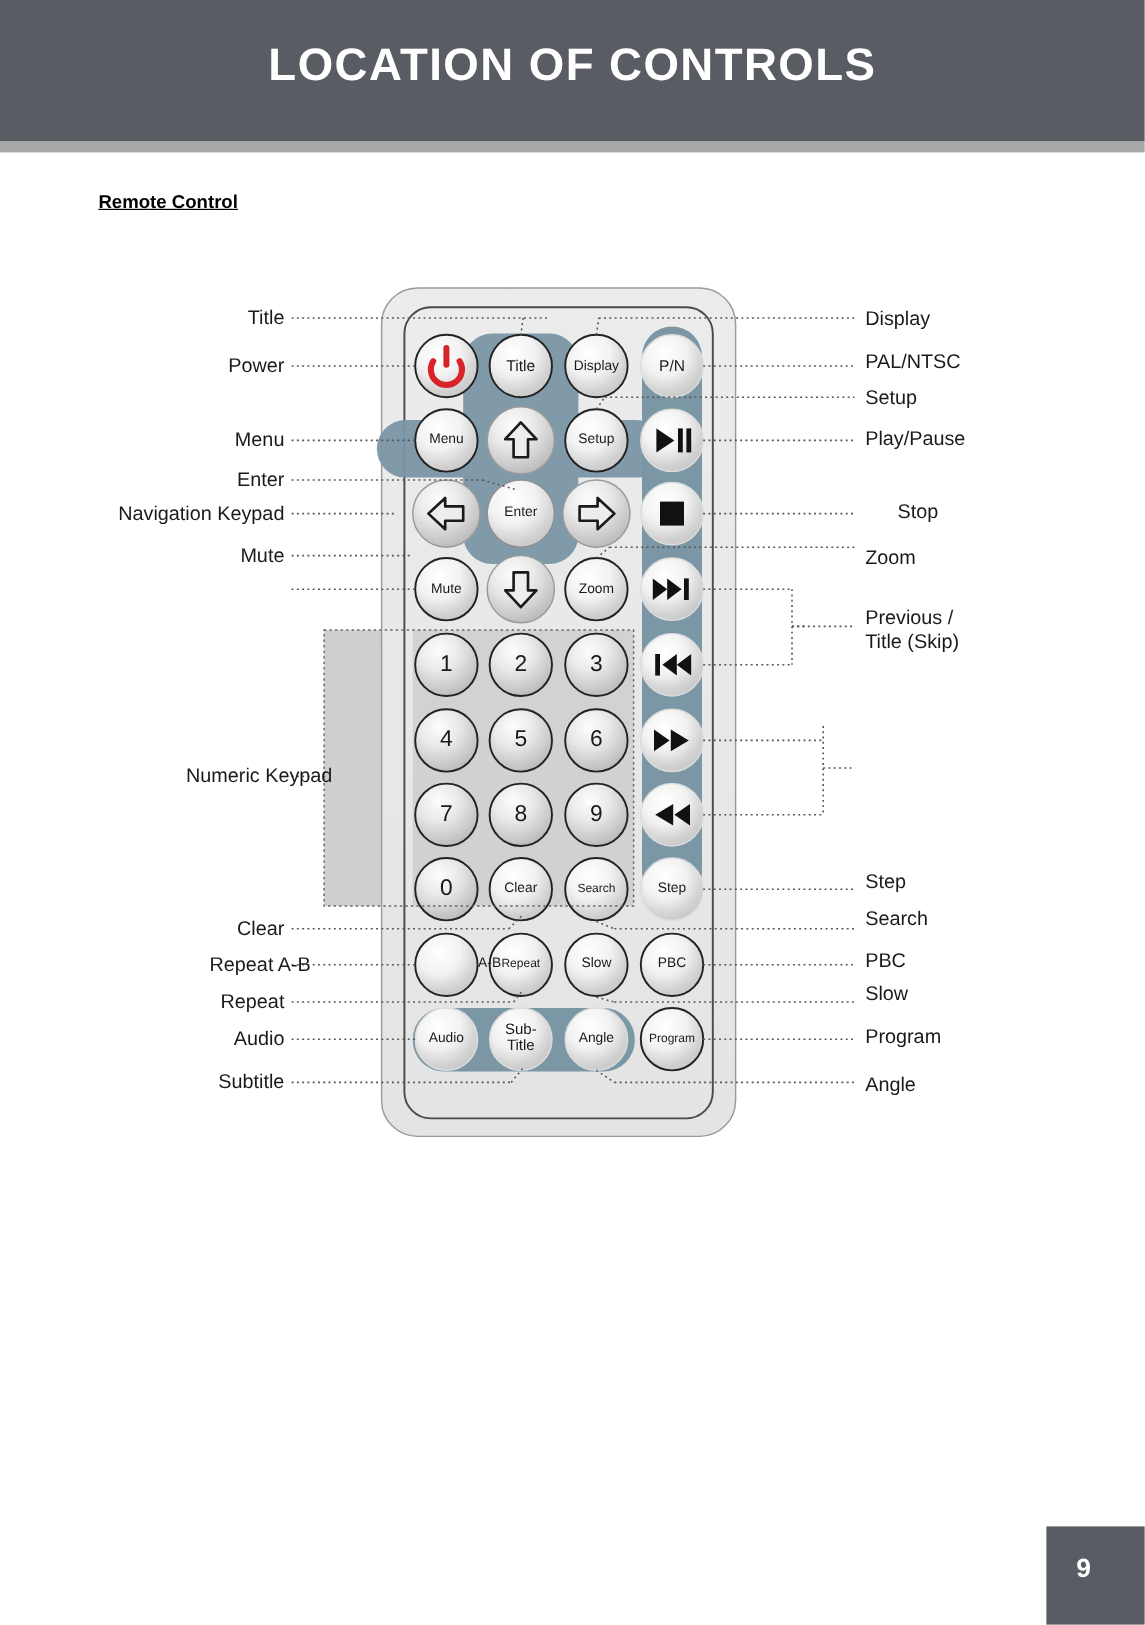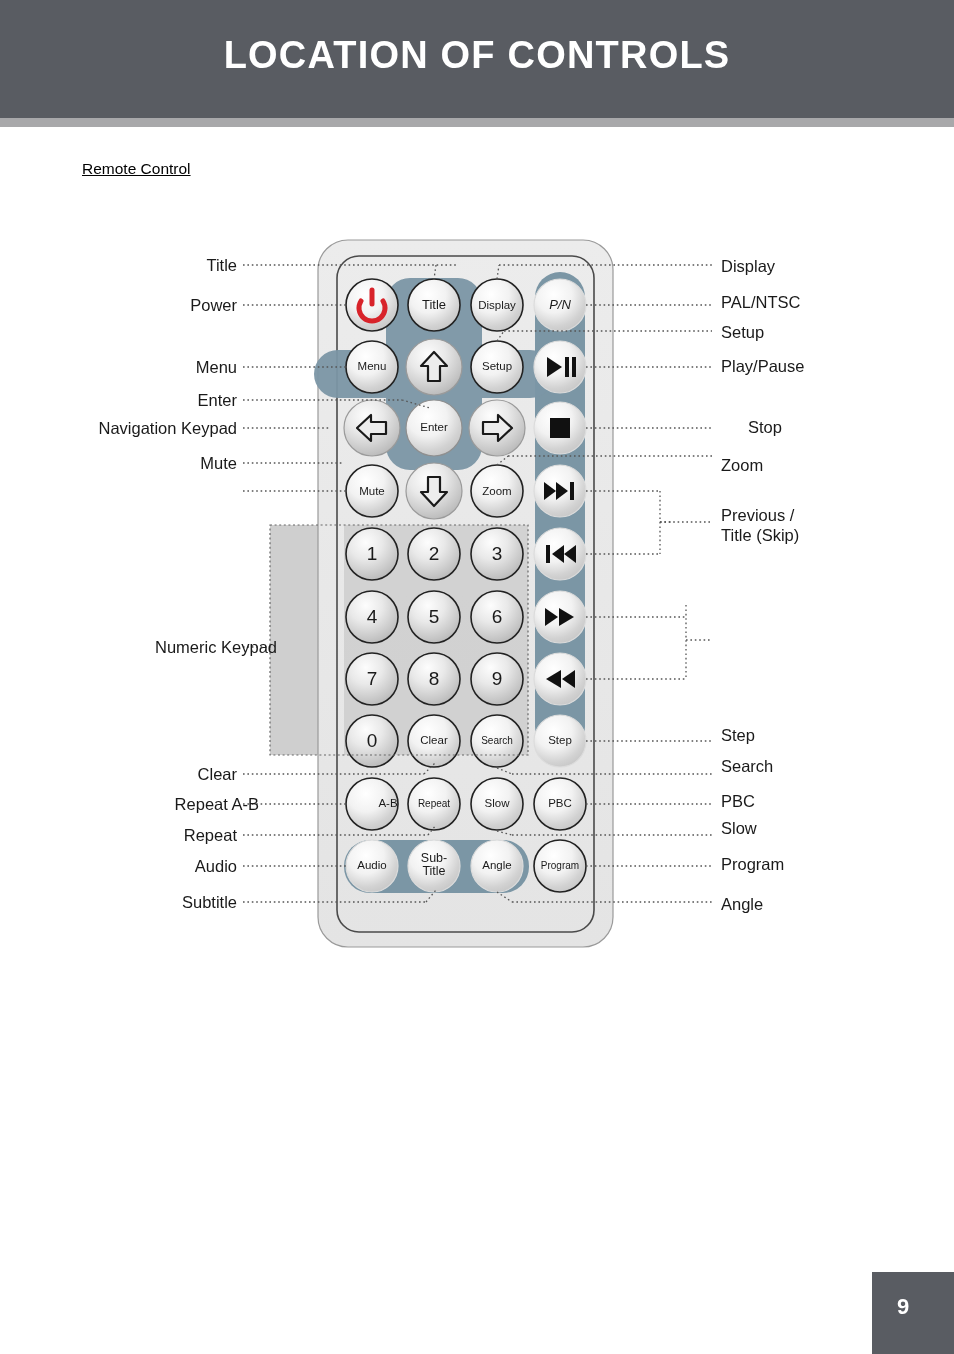--- a/index.html
+++ b/index.html
@@ -20,21 +20,21 @@
     font-size:38px;font-weight:bold;letter-spacing:1.2px;
     font-family:"Liberation Sans", sans-serif;
   }
   #header-rule{
     position:absolute;left:0;top:118px;width:954px;height:9px;
     background:#a8a8aa;
   }
   
   #section-heading{
     position:absolute;left:82px;top:160px;
-    font-size:15.5px;font-weight:normal;color:#000;
+    font-size:15.5px;font-weight:bold;color:#000;
     text-decoration:underline;
   }
   
   #page-number-box{
     position:absolute;left:872px;top:1272px;width:82px;height:82px;
     background:#595c62;
   }
   #page-number-box span{
     position:absolute;left:0;top:22px;width:62px;
     text-align:center;color:#fff;font-size:22px;font-weight:bold;
@@ -255,21 +255,21 @@
     <line x1="497" y1="631" x2="512" y2="635"></line>
     <line x1="512" y1="635" x2="712" y2="635"></line>
     <line x1="586" y1="666" x2="712" y2="666"></line>
     <line x1="497" y1="692" x2="512" y2="702"></line>
     <line x1="512" y1="702" x2="712" y2="702"></line>
   </g>
 </svg>
 
 <div class="btxt" style="left:414px;top:98px;width:40px;">Title</div>
 <div class="btxt sm" style="left:471px;top:99px;width:52px;">Display</div>
-<div class="btxt" style="left:540px;top:98px;width:40px;font-style:italic;">P/N</div>
+<div class="btxt" style="left:540px;top:98px;width:40px;">P/N</div>
 
 <div class="btxt sm" style="left:346px;top:160px;width:52px;">Menu</div>
 <div class="btxt sm" style="left:471px;top:160px;width:52px;">Setup</div>
 
 <div class="btxt sm" style="left:408px;top:221px;width:52px;">Enter</div>
 
 <div class="btxt sm" style="left:346px;top:285px;width:52px;">Mute</div>
 <div class="btxt sm" style="left:471px;top:285px;width:52px;">Zoom</div>
 
 <div class="btxt num" style="left:352px;top:344px;width:40px;">1</div>
@@ -282,21 +282,21 @@
 
 <div class="btxt num" style="left:352px;top:469px;width:40px;">7</div>
 <div class="btxt num" style="left:414px;top:469px;width:40px;">8</div>
 <div class="btxt num" style="left:477px;top:469px;width:40px;">9</div>
 
 <div class="btxt num" style="left:352px;top:531px;width:40px;">0</div>
 <div class="btxt sm" style="left:408px;top:534px;width:52px;">Clear</div>
 <div class="btxt xs" style="left:471px;top:536px;width:52px;">Search</div>
 <div class="btxt sm" style="left:534px;top:534px;width:52px;">Step</div>
 
-<div class="btxt sm" style="left:346px;top:597px;width:28px;padding-left:28px;">A-B</div>
+<div class="btxt sm" style="left:366px;top:597px;width:28px;padding-left:28px;">A-B</div>
 <div class="btxt xs" style="left:408px;top:599px;width:52px;">Repeat</div>
 <div class="btxt sm" style="left:471px;top:597px;width:52px;">Slow</div>
 <div class="btxt sm" style="left:534px;top:597px;width:52px;">PBC</div>
 
 <div class="btxt sm" style="left:346px;top:659px;width:52px;">Audio</div>
 <div class="btxt two" style="left:408px;top:652px;width:52px;">
   <span>Sub-</span><br>
   <span>Title</span>
 </div>
 <div class="btxt sm" style="left:471px;top:659px;width:52px;">Angle</div>

